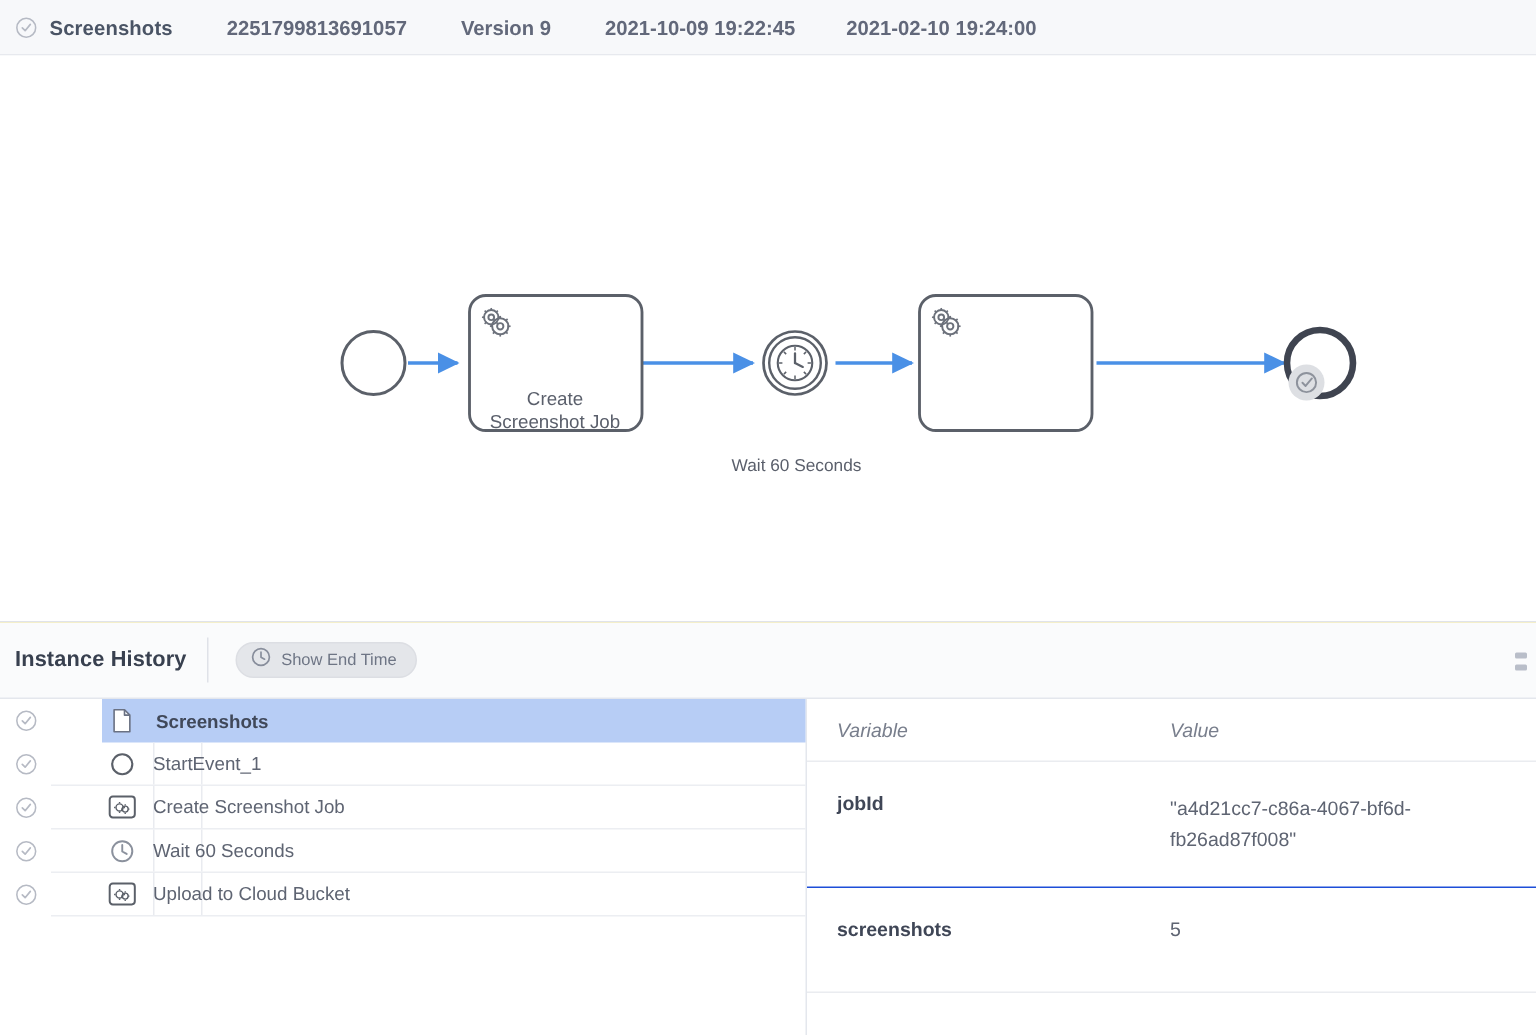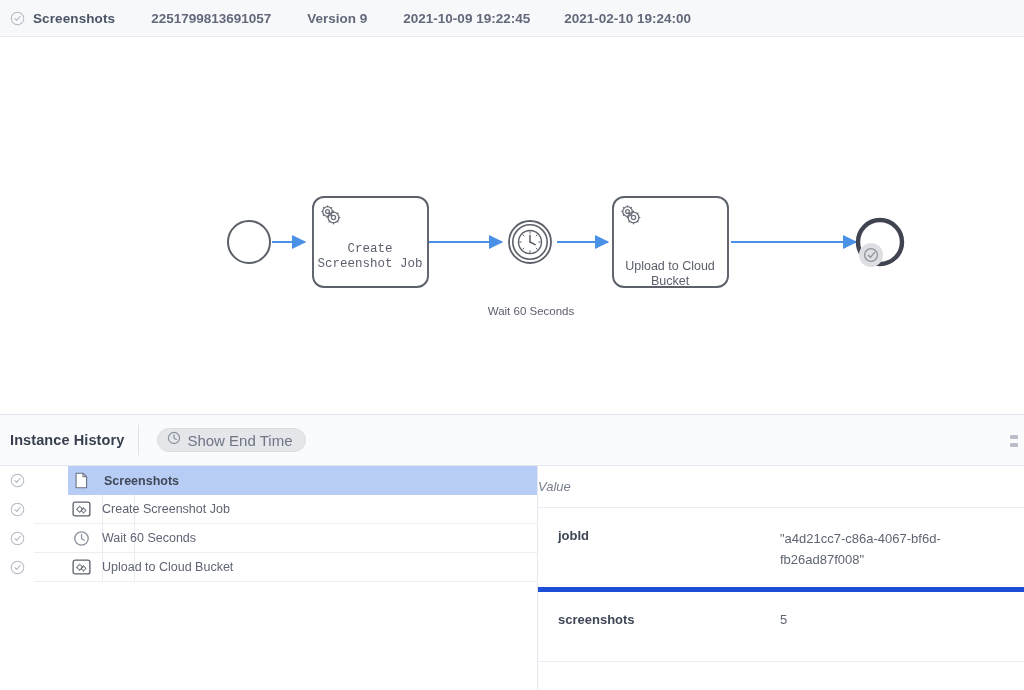--- a/index.html
+++ b/index.html
@@ -46,21 +46,21 @@
 
   .bpmn-label {
     position: absolute;
     font-family: "Liberation Sans", sans-serif;
     font-size: 12.5px;
     color: #5a5f6b;
     text-align: center;
     line-height: 15px;
     white-space: pre-line;
   }
-  #lbl-create { left: 313px; top: 205px; width: 114px; font-family: Liberation Mono, monospace; }
+  #lbl-create { left: 313px; top: 222px; width: 114px; }
   #lbl-wait   { left: 472px; top: 267px; width: 118px; font-size: 11.5px; }
   #lbl-upload { left: 611px; top: 222px; width: 118px; }
 
   
   #bottom {
     position: absolute; left: 0; top: 414px;
     width: 1024px; height: 220px;
     background: #fde047;
     border-top: 1px solid #e0e3ea;
   }
@@ -82,21 +82,21 @@
   }
   #show-end-time {
     display: flex; align-items: center; gap: 6px;
     height: 24px; padding: 0 13px 0 9px;
     background: #e4e6ea;
     border: 1px solid #dcdee3;
     border-radius: 13px;
     cursor: pointer;
   }
   #show-end-time .lbl {
-    font-size: 15px; color: #6e7585; white-space: nowrap;
+    font-size: 11px; color: #6e7585; white-space: nowrap;
   }
   #kebab {
     position: absolute; right: 0px; top: 14px;
     width: 14px; height: 24px;
     display: flex; flex-direction: column; align-items: flex-start;
     justify-content: center; gap: 4px;
     cursor: pointer; overflow: hidden;
   }
   #kebab i {
     display: block; width: 8px; height: 4px;
@@ -168,21 +168,21 @@
     height: 42px; align-items: center;
     border-bottom: 1px solid #eaecf0;
   }
   #vars-head .vname, #vars-head .vval {
     font-style: italic; color: #787e8c; font-size: 13px;
   }
   .vname { width: 242px; min-width: 242px; padding-left: 20px; }
   .vval  { flex: 1; padding-right: 32px; }
   #vrow-jobid {
     height: 84px; align-items: flex-start; padding-top: 20px;
-    border-bottom: 5px solid #1d4ed8;
+    border-bottom: 1px solid #1d4ed8;
   }
   #vrow-jobid .vname { font-weight: bold; color: #3f4656; }
   #vrow-jobid .vval { line-height: 21px; color: #5e6472; max-width: 200px; }
   #vrow-shots {
     height: 70px; align-items: flex-start; padding-top: 20px;
     border-bottom: 1px solid #eaecf0;
   }
   #vrow-shots .vname { font-weight: bold; color: #3f4656; }
   #vrow-shots .vval { color: #5e6472; }
 </style>
@@ -308,22 +308,20 @@
         <circle cx="871" cy="218" r="12" fill="#dddfe3"></circle>
         <circle cx="871" cy="218" r="6.4" fill="none" stroke="#8d929c" stroke-width="1.3"></circle>
         <path d="M868.3 218.2 L870.4 220.3 L874.6 215.3" fill="none" stroke="#8d929c" stroke-width="1.3" stroke-linecap="round" stroke-linejoin="round"></path>
       </g>
     </g>
   </svg>
 
   <div class="bpmn-label" id="lbl-create">Create
 Screenshot Job</div>
   <div class="bpmn-label" id="lbl-wait">Wait 60 Seconds</div>
-  <div class="bpmn-label" id="lbl-upload">Upload to Cloud
-Bucket</div>
 </div>
 
 <div id="bottom">
 
   <div id="ih-bar">
     <span id="ih-title">Instance History</span>
     <span id="ih-sep"></span>
     <div id="show-end-time">
       <span>
         <svg width="14" height="14" viewBox="0 0 16 16">
@@ -356,20 +354,39 @@
           <span class="ic">
             <svg width="15" height="17" viewBox="0 0 16 18">
               <path d="M2.2 1.2 H9.6 L13.4 5 V16.8 H2.2 Z" fill="#ffffff" stroke="#6a7183" stroke-width="1.15" stroke-linejoin="round"></path>
               <path d="M9.6 1.2 V5 H13.4" fill="none" stroke="#6a7183" stroke-width="1.15" stroke-linejoin="round"></path>
             </svg>
           </span>
           <span class="tlabel">Screenshots</span>
         </span>
       </div>
 
+      <div class="trow">
+        <span class="state">
+          <svg width="15" height="15" viewBox="0 0 16 16">
+            <circle cx="8" cy="8" r="6.7" fill="none" stroke="#b6bac4" stroke-width="1.1"></circle>
+            <path d="M5.2 8.1 L7.2 10.1 L10.9 5.6" fill="none" stroke="#b6bac4" stroke-width="1.2" stroke-linecap="round" stroke-linejoin="round"></path>
+          </svg>
+        </span>
+        <span class="rowbody">
+          <span class="indent"></span>
+          <span class="vbar" style="left:68px"></span>
+          <span class="ic">
+            <svg width="17" height="17" viewBox="0 0 18 18">
+              <circle cx="9" cy="9" r="7.1" fill="#ffffff" stroke="#5b6069" stroke-width="1.5"></circle>
+            </svg>
+          </span>
+          <span class="vbar" style="left:100px"></span>
+          <span class="tlabel">StartEvent_1</span>
+        </span>
+      </div>
 
       <div class="trow">
         <span class="state">
           <svg width="15" height="15" viewBox="0 0 16 16">
             <circle cx="8" cy="8" r="6.7" fill="none" stroke="#b6bac4" stroke-width="1.1"></circle>
             <path d="M5.2 8.1 L7.2 10.1 L10.9 5.6" fill="none" stroke="#b6bac4" stroke-width="1.2" stroke-linecap="round" stroke-linejoin="round"></path>
           </svg>
         </span>
         <span class="rowbody">
           <span class="indent"></span>
@@ -449,20 +466,21 @@
         </span>
       </div>
 
 
       <div class="v-divider-lane" style="top:174px;height:51px"></div>
       <div style="position:absolute;left:68px;top:174px;width:1px;height:0;background:#e9ebf0"></div>
     </div>
 
     <div id="vars-pane">
       <div class="vrow" id="vars-head">
+        <span class="vname">Variable</span>
         <span class="vval">Value</span>
       </div>
       <div class="vrow" id="vrow-jobid">
         <span class="vname">jobId</span>
         <span class="vval">"a4d21cc7-c86a-4067-bf6d-fb26ad87f008"</span>
       </div>
       <div class="vrow" id="vrow-shots">
         <span class="vname">screenshots</span>
         <span class="vval">5</span>
       </div>

